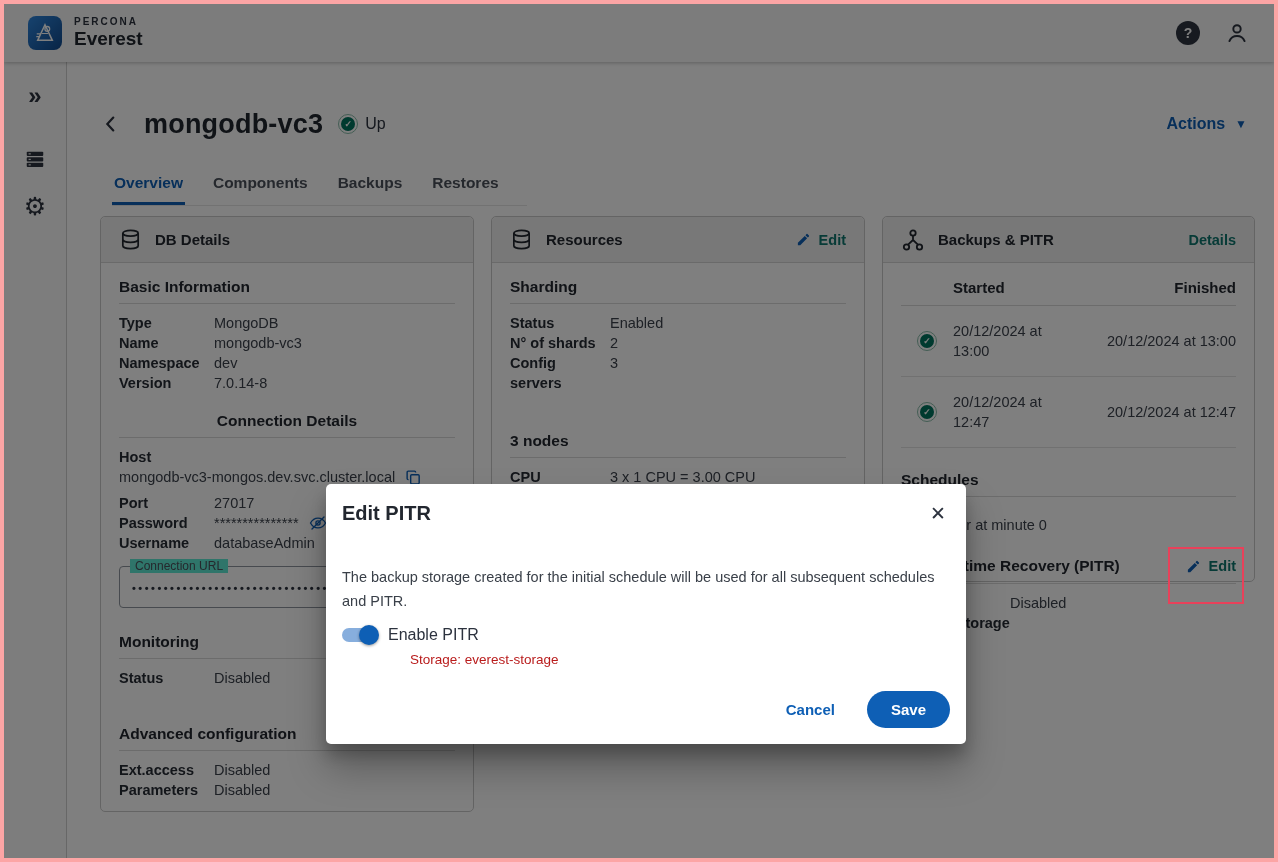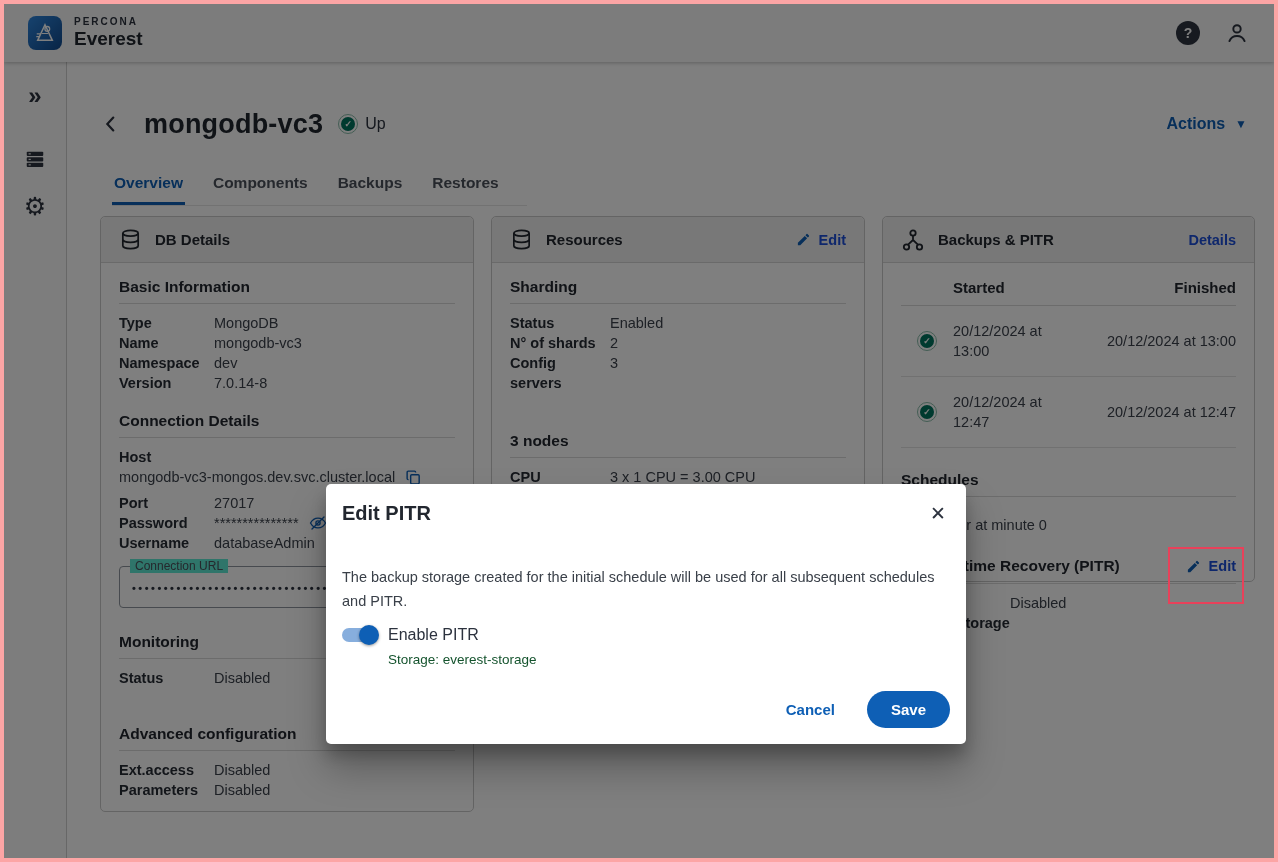--- a/index.html
+++ b/index.html
@@ -76,21 +76,21 @@
   }
   #card-db  { left:96px;  width:374px; height:596px; }
   #card-res { left:487px; width:374px; height:500px; overflow:hidden; }
   #card-bak { left:878px; width:373px; height:366px; }
   .card-head {
     height:46px; background:#f0f0f0; border-bottom:1px solid #d4d4d4;
     border-radius:5px 5px 0 0; display:flex; align-items:center; padding:0 18px; gap:13px;
   }
   .card-title { font-size:15px; font-weight:700; color:#22272f; }
   .head-link {
-    margin-left:auto; color:#1d4ed8; font-weight:700; font-size:14.5px; cursor:pointer;
+    margin-left:auto; color:#0f766e; font-weight:700; font-size:14.5px; cursor:pointer;
     display:flex; align-items:center; gap:8px;
   }
   .card-body { padding:0 18px 18px; }
   .sec-h {
     font-size:15.5px; font-weight:700; color:#22272f; border-bottom:1px solid #d9d9d9;
     padding:15px 0 7px; margin-bottom:9px;
   }
   .kv { display:flex; font-size:14.5px; line-height:20px; color:#3c424c; }
   .kv .lbl { width:95px; font-weight:700; color:#272c35; flex-shrink:0; }
   #card-res .kv .lbl { width:100px; }
@@ -131,21 +131,21 @@
   .modal-close { position:absolute; right:20px; top:18px; font-size:19px; color:#2c323e; cursor:pointer; font-weight:400; }
   .modal-body-text { margin-top:40px; font-size:14.5px; color:#3a4049; line-height:24px; width:600px; }
   .toggle-row { margin-top:12px; display:flex; align-items:center; gap:12px; }
   .switch { position:relative; width:34px; height:20px; cursor:pointer; flex-shrink:0; }
   .switch .track { position:absolute; left:0; top:3px; width:34px; height:14px; border-radius:7px; background:#87aedd; }
   .switch .thumb {
     position:absolute; right:-3px; top:0; width:20px; height:20px; border-radius:50%;
     background:#0e5fb5; box-shadow:0 1px 3px rgba(0,0,0,.4);
   }
   .toggle-label { font-size:16px; color:#2c323e; }
-  .storage-line { margin:7px 0 0 46px; font-size:13.5px; color:#14532d; }
+  .storage-line { margin:7px 0 0 68px; font-size:13.5px; color:#b91c1c; }
   .modal-actions { position:absolute; right:16px; bottom:16px; display:flex; align-items:center; gap:32px; }
   .cancel-btn { color:#0e5fb5; font-weight:700; font-size:15px; cursor:pointer; background:none; border:none; font-family:inherit; }
   .save-btn {
     background:#0e5fb5; color:#fff; font-weight:700; font-size:15px; border:none;
     padding:10px 24px; border-radius:20px; cursor:pointer; font-family:inherit;
   }
   
   #hl-box { position:absolute; left:1164px; top:543px; width:76px; height:57px; border:2px solid #e8415a; z-index:70; }
   svg { display:block; }
 </style>
@@ -241,21 +241,21 @@
       </div>
       <div class="kv">
         <span class="lbl">Namespace</span>
         <span>dev</span>
       </div>
       <div class="kv">
         <span class="lbl">Version</span>
         <span>7.0.14-8</span>
       </div>
 
-      <div class="sec-h" style="margin-top:4px;">Connection Details</div>
+      <div class="sec-h" style="margin-top:4px;text-align:center;">Connection Details</div>
       <div class="host-lbl">Host</div>
       <div class="host-line">
         <span>mongodb-vc3-mongos.dev.svc.cluster.local</span>
         <span style="cursor:pointer;">
           <svg width="17" height="17" viewBox="0 0 24 24" fill="none" stroke="#0e5fb5" stroke-width="2">
             <rect x="8" y="8" width="12" height="13" rx="1.5"></rect>
             <path d="M5 15 H4.5 A1.5 1.5 0 0 1 3 13.5 V4.5 A1.5 1.5 0 0 1 4.5 3 H13.5 A1.5 1.5 0 0 1 15 4.5 V5"></path>
           </svg>
         </span>
       </div>

